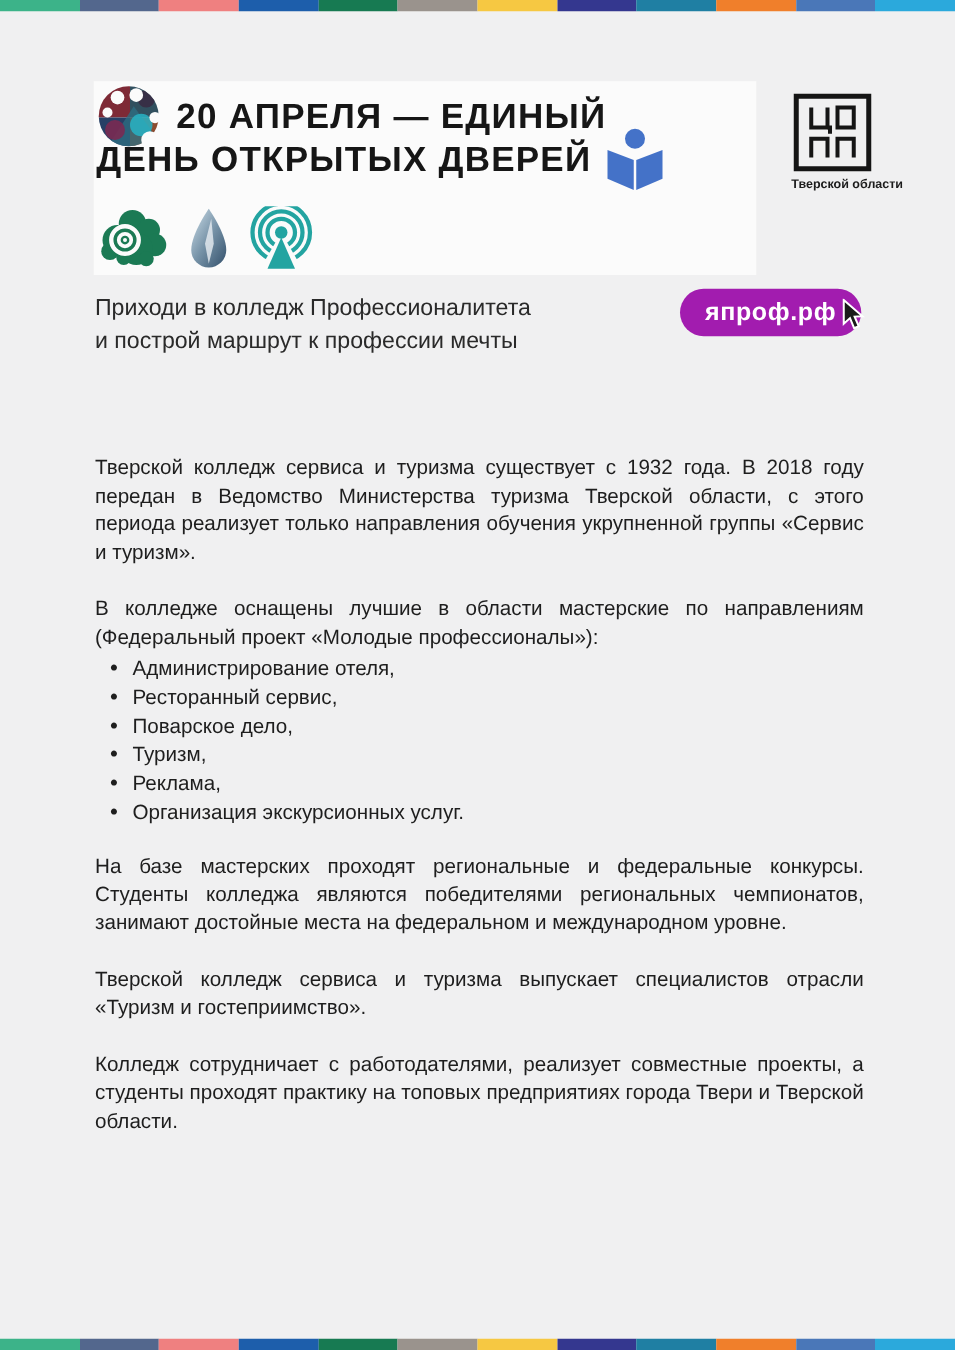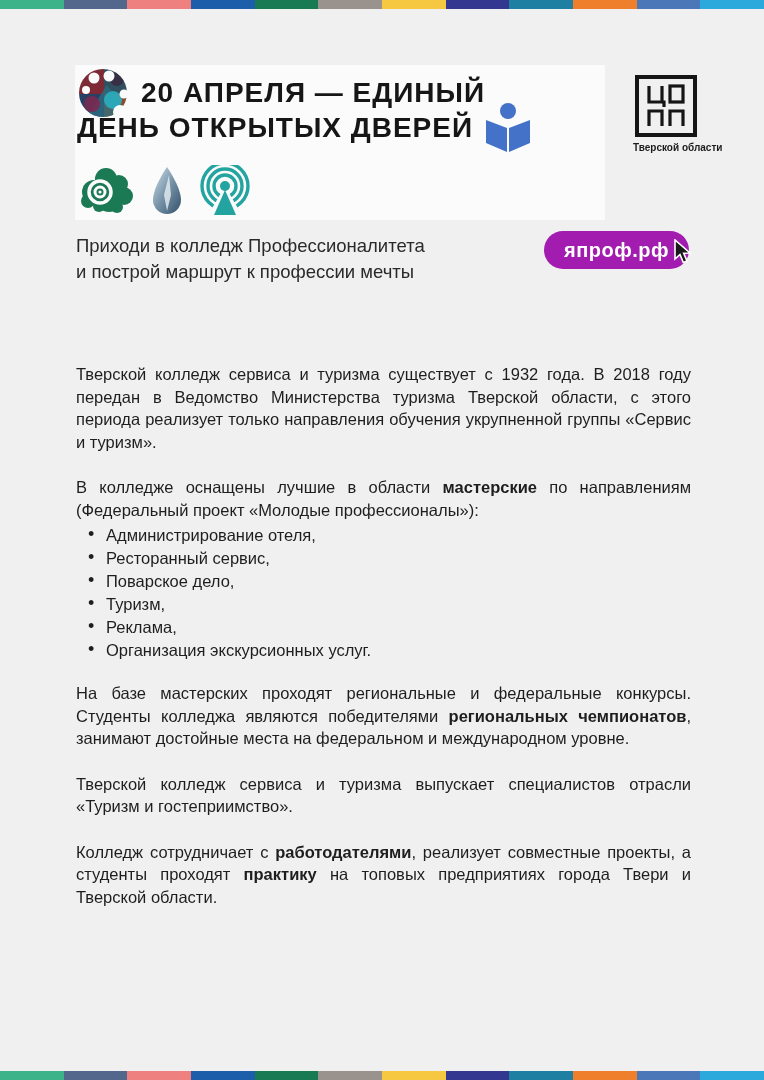--- a/index.html
+++ b/index.html
@@ -49,21 +49,21 @@
   }
   .cursor { position:absolute; left:672px; top:239px; }
 
   
   .body-copy { position:absolute; left:76px; top:315px; width:615px;margin-top:48px; }
   .body-copy p {
     font-size:16.5px; line-height:22.5px; text-align:justify; color:#1e1e1e;
     margin:0 0 23px 0;
   }
   .body-copy p.tight { margin-bottom:3px; }
-  .body-copy b { font-weight:700; }
+  .body-copy b { font-weight:400; }
   ul.mlist { list-style:none; margin:0 0 21px 0; }
   ul.mlist li {
     position:relative; padding-left:30px; font-size:16.5px; line-height:22.9px; color:#1e1e1e;
   }
   ul.mlist li::before {
     content:"•"; position:absolute; left:12px; top:-1px; font-size:18px; color:#1e1e1e;
   }
   .icon { display:inline-block; line-height:0; }
 </style>
 </head>

